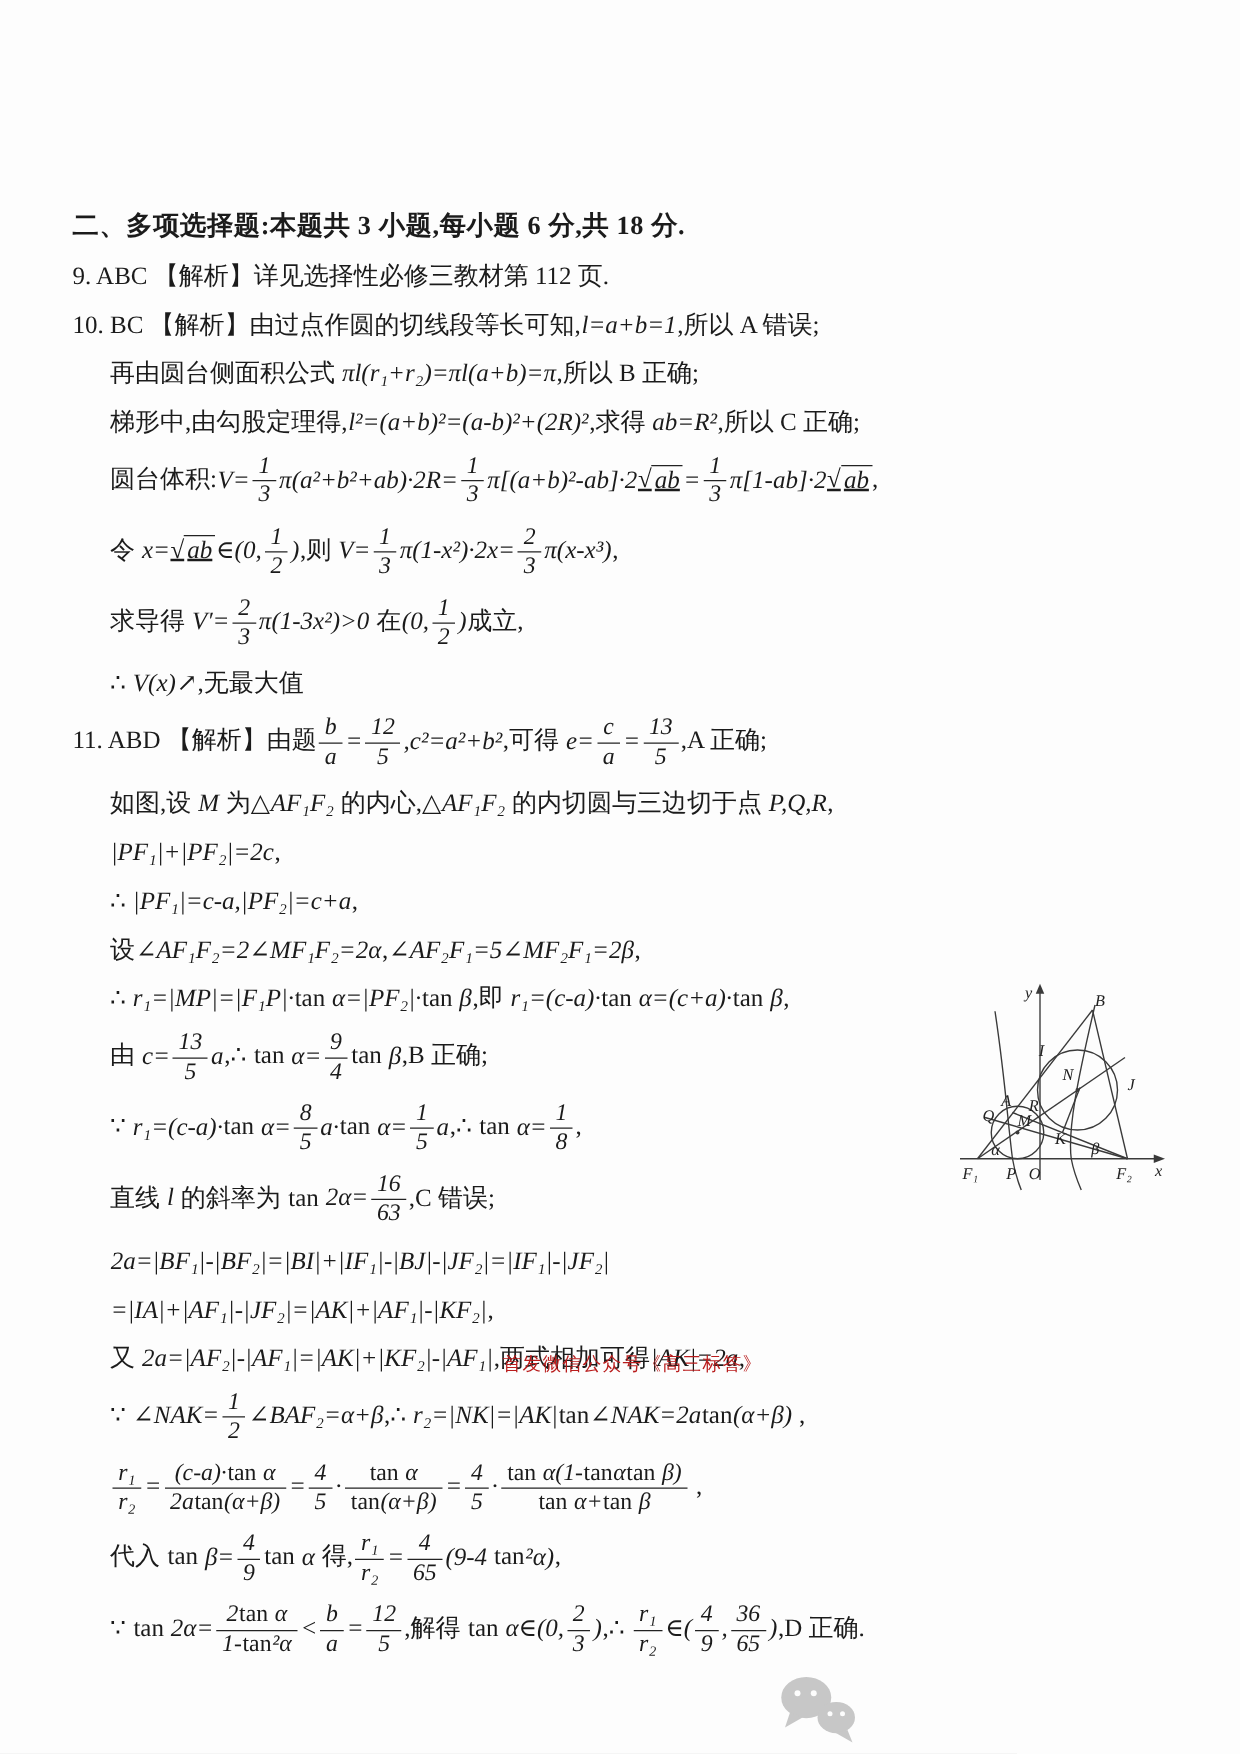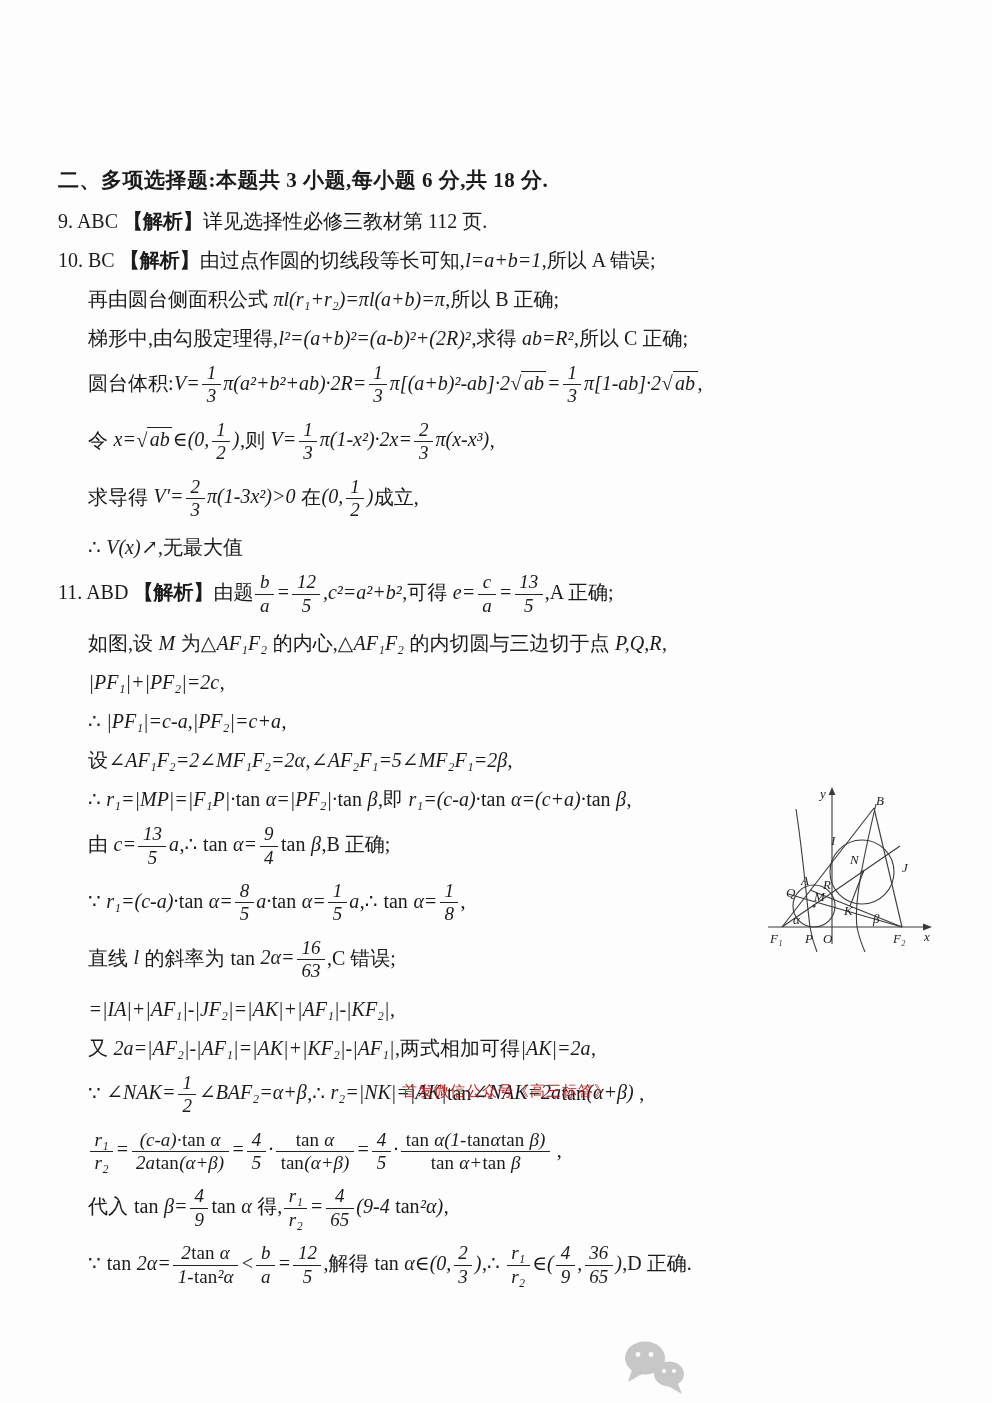--- a/index.html
+++ b/index.html
@@ -8,26 +8,26 @@
     background:#fdfdfd; overflow:hidden;
     font-family:"Liberation Serif","DejaVu Serif",serif;
     font-size:20px; color:#1b1b1b;
   }
   .content{position:absolute; left:58px; top:166px; width:886px;}
   .h-line{font-weight:700; font-size:21px; margin-bottom:12px; letter-spacing:0.5px;}
   .line{margin-bottom:9px; line-height:1.5;}
   .line.ind{margin-left:30px;}
   .line.t{margin-top:7px; margin-bottom:11px;}
   .line i{font-style:italic; padding:0 0.5px;}
-  .line b{font-weight:700;}
+  .line b{font-weight:400;}
   .frac{display:inline-block; vertical-align:middle; text-align:center;
         font-size:0.95em; line-height:1.18; margin:0 2px;}
   .fn{display:block; border-bottom:1.4px solid #222; padding:0 4px;}
   .fd{display:block; padding:0 4px;}
-  .sqrt{white-space:nowrap;}
+  .sqrt{white-space:nowrap;text-decoration:underline;}
   .rad{border-top:1.4px solid #222; padding:0 2px;}
   .watermark{position:absolute; left:402px; top:1082px; font-size:15px;
              letter-spacing:1px; font-family:"Liberation Sans","DejaVu Sans",sans-serif;}
   .figure{position:absolute; left:764px; top:784px; width:176px; height:172px;}
   .figure svg{display:block;}
   .wechat{position:absolute; left:620px; top:1338px; width:72px; height:62px; opacity:0.75;}
 </style>
 </head>
 <body>
 
@@ -46,20 +46,21 @@
         <div class="line ind">∴ <i>V(x)</i>↗,无最大值</div>
         <div class="line t">11. ABD <b>【解析】</b>由题<span class="frac"><span class="fn"><i>b</i></span><span class="fd"><i>a</i></span></span><i>=</i><span class="frac"><span class="fn"><i>12</i></span><span class="fd"><i>5</i></span></span><i>,c²=a²+b²</i>,可得 <i>e=</i><span class="frac"><span class="fn"><i>c</i></span><span class="fd"><i>a</i></span></span><i>=</i><span class="frac"><span class="fn"><i>13</i></span><span class="fd"><i>5</i></span></span>,A 正确;</div>
         <div class="line ind">如图,设 <i>M</i> 为△<i>AF₁F₂</i> 的内心,△<i>AF₁F₂</i> 的内切圆与三边切于点 <i>P,Q,R</i>,</div>
         <div class="line ind"><i>|PF₁|+|PF₂|=2c</i>,</div>
         <div class="line ind">∴ <i>|PF₁|=c-a,|PF₂|=c+a</i>,</div>
         <div class="line ind">设<i>∠AF₁F₂=2∠MF₁F₂=2α</i>,<i>∠AF₂F₁=5∠MF₂F₁=2β</i>,</div>
         <div class="line ind">∴ <i>r₁=|MP|=|F₁P|·</i>tan<i> α=|PF₂|·</i>tan<i> β</i>,即 <i>r₁=(c-a)·</i>tan<i> α=(c+a)·</i>tan<i> β</i>,</div>
         <div class="line ind t">由 <i>c=</i><span class="frac"><span class="fn"><i>13</i></span><span class="fd"><i>5</i></span></span><i>a</i>,∴ <i></i>tan<i> α=</i><span class="frac"><span class="fn"><i>9</i></span><span class="fd"><i>4</i></span></span><i></i>tan<i> β</i>,B 正确;</div>
         <div class="line ind t">∵ <i>r₁=(c-a)·</i>tan<i> α=</i><span class="frac"><span class="fn"><i>8</i></span><span class="fd"><i>5</i></span></span><i>a·</i>tan<i> α=</i><span class="frac"><span class="fn"><i>1</i></span><span class="fd"><i>5</i></span></span><i>a</i>,∴ <i></i>tan<i> α=</i><span class="frac"><span class="fn"><i>1</i></span><span class="fd"><i>8</i></span></span>,</div>
         <div class="line ind t">直线 <i>l</i> 的斜率为 <i></i>tan<i> 2α=</i><span class="frac"><span class="fn"><i>16</i></span><span class="fd"><i>63</i></span></span>,C 错误;</div>
+        <div class="line ind"><i>2a=|BF₁|-|BF₂|=|BI|+|IF₁|-|BJ|-|JF₂|=|IF₁|-|JF₂|</i></div>
         <div class="line ind"><i>=|IA|+|AF₁|-|JF₂|=|AK|+|AF₁|-|KF₂|</i>,</div>
         <div class="line ind">又 <i>2a=|AF₂|-|AF₁|=|AK|+|KF₂|-|AF₁|</i>,两式相加可得<i>|AK|=2a</i>,</div>
         <div class="line ind t">∵ <i>∠NAK=</i><span class="frac"><span class="fn"><i>1</i></span><span class="fd"><i>2</i></span></span><i>∠BAF₂=α+β</i>,∴ <i>r₂=|NK|=|AK|</i>tan<i>∠NAK=2a</i>tan<i>(α+β)</i> ,</div>
         <div class="line ind t"><span class="frac"><span class="fn"><i>r₁</i></span><span class="fd"><i>r₂</i></span></span><i>=</i><span class="frac"><span class="fn"><i>(c-a)·</i>tan<i> α</i></span><span class="fd"><i>2a</i>tan<i>(α+β)</i></span></span><i>=</i><span class="frac"><span class="fn"><i>4</i></span><span class="fd"><i>5</i></span></span><i>·</i><span class="frac"><span class="fn"><i></i>tan<i> α</i></span><span class="fd"><i></i>tan<i>(α+β)</i></span></span><i>=</i><span class="frac"><span class="fn"><i>4</i></span><span class="fd"><i>5</i></span></span><i>·</i><span class="frac"><span class="fn"><i></i>tan<i> α(1-</i>tan<i>α</i>tan<i> β)</i></span><span class="fd"><i></i>tan<i> α+</i>tan<i> β</i></span></span> ,</div>
         <div class="line ind t">代入 <i></i>tan<i> β=</i><span class="frac"><span class="fn"><i>4</i></span><span class="fd"><i>9</i></span></span><i></i>tan<i> α</i> 得,<span class="frac"><span class="fn"><i>r₁</i></span><span class="fd"><i>r₂</i></span></span><i>=</i><span class="frac"><span class="fn"><i>4</i></span><span class="fd"><i>65</i></span></span><i>(9-4 </i>tan<i>²α)</i>,</div>
         <div class="line ind t">∵ <i></i>tan<i> 2α=</i><span class="frac"><span class="fn"><i>2</i>tan<i> α</i></span><span class="fd"><i>1-</i>tan<i>²α</i></span></span><i>&lt;</i><span class="frac"><span class="fn"><i>b</i></span><span class="fd"><i>a</i></span></span><i>=</i><span class="frac"><span class="fn"><i>12</i></span><span class="fd"><i>5</i></span></span>,解得 <i></i>tan<i> α∈(0,</i><span class="frac"><span class="fn"><i>2</i></span><span class="fd"><i>3</i></span></span><i>)</i>,∴ <span class="frac"><span class="fn"><i>r₁</i></span><span class="fd"><i>r₂</i></span></span><i>∈(</i><span class="frac"><span class="fn"><i>4</i></span><span class="fd"><i>9</i></span></span><i>,</i><span class="frac"><span class="fn"><i>36</i></span><span class="fd"><i>65</i></span></span><i>)</i>,D 正确.</div>
       </div>
   </div>
 
   <div class="watermark" style="color: #b91c1c;">首发微信公众号《高三标答》</div>

